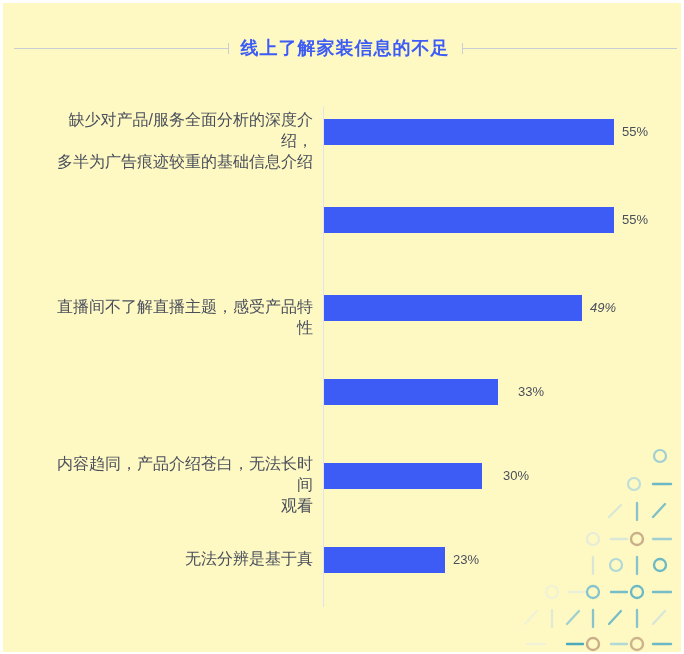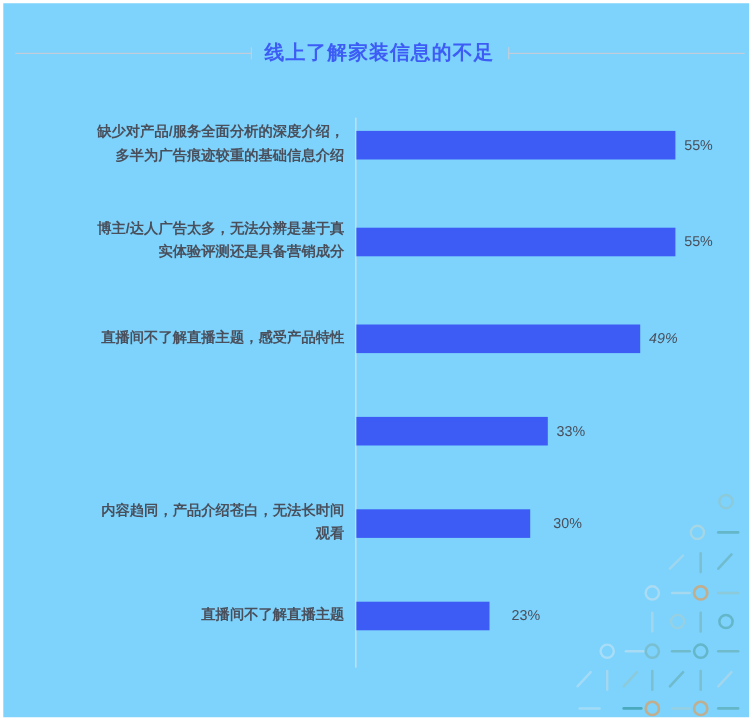--- a/index.html
+++ b/index.html
@@ -88,25 +88,24 @@
     width: 684px;
     height: 48px;
     display: block;
   }
   .cat-label {
     position: absolute;
     right: 374px;   
     top: 0;
     width: 270px;
     text-align: right;
-    font-size: 13px;
+    font-size: 16px;
     line-height: 21px;
     color: #4a4f5c;
     white-space: pre-line;
-    font-weight: bold;
   }
   .cat-label.two-line { top: 2px; }
   .cat-label.one-line { top: 13px; }
 
   .bar-track {
     position: absolute;
     left: 321px;
     top: 12px;
     height: 26px;
   }
@@ -131,21 +130,21 @@
     right: 0;
     bottom: 0;
     width: 160px;
     height: 220px;
     pointer-events: none;
   }
 </style>
 </head>
 <body>
 
-<div id="chart-root" style="background: #7dd3fc;">
+<div id="chart-root" style="background: #fef9c3;">
 
   <div id="title-row">
     <div class="title-rule left long">
       <span class="tick"></span>
     </div>
     <div id="chart-title" style="color: rgb(61, 92, 245);">线上了解家装信息的不足</div>
     <div class="title-rule right long">
       <span class="tick"></span>
     </div>
   </div>
@@ -156,58 +155,56 @@
     <div class="bar-row" style="top:0px;">
       <div class="cat-label two-line">缺少对产品/服务全面分析的深度介绍，
 多半为广告痕迹较重的基础信息介绍</div>
       <div class="bar-track">
         <div class="bar-fill" style="width: 290px; background: rgb(61, 92, 245);"></div>
       </div>
       <div class="bar-value" style="left:619px;">55%</div>
     </div>
 
     <div class="bar-row" style="top:88px;">
-      <div class="cat-label two-line">博主/达人广告太多，无法分辨是基于真
-实体验评测还是具备营销成分</div>
       <div class="bar-track">
         <div class="bar-fill" style="width: 290px; background: rgb(61, 92, 245);"></div>
       </div>
       <div class="bar-value" style="left:619px;">55%</div>
     </div>
 
     <div class="bar-row" style="top:176px;">
       <div class="cat-label one-line">直播间不了解直播主题，感受产品特性</div>
       <div class="bar-track">
         <div class="bar-fill" style="width: 258px; background: rgb(61, 92, 245);"></div>
       </div>
       <div class="bar-value" style="left:587px;font-style:italic;">49%</div>
     </div>
 
     <div class="bar-row" style="top:260px;">
       <div class="bar-track">
         <div class="bar-fill" style="width: 174px; background: rgb(61, 92, 245);"></div>
       </div>
-      <div class="bar-value" style="left:503px;">33%</div>
+      <div class="bar-value" style="left:515px;">33%</div>
     </div>
 
     <div class="bar-row" style="top:344px;">
       <div class="cat-label two-line">内容趋同，产品介绍苍白，无法长时间
 观看</div>
       <div class="bar-track">
         <div class="bar-fill" style="width: 158px; background: rgb(61, 92, 245);"></div>
       </div>
       <div class="bar-value" style="left:500px;">30%</div>
     </div>
 
     <div class="bar-row" style="top:428px;">
-      <div class="cat-label one-line">直播间不了解直播主题</div>
+      <div class="cat-label one-line">无法分辨是基于真</div>
       <div class="bar-track">
         <div class="bar-fill" style="width: 121px; background: rgb(61, 92, 245);"></div>
       </div>
-      <div class="bar-value" style="left:462px;">23%</div>
+      <div class="bar-value" style="left:450px;">23%</div>
     </div>
   </div>
 
   <svg id="decor" viewBox="0 0 160 220" xmlns="http://www.w3.org/2000/svg">
     <g fill="none" stroke-linecap="round">
 
       <circle cx="139" cy="24" r="6" stroke="#8ec8d4" stroke-width="2.2" opacity="0.85"></circle>
 
       <circle cx="113" cy="52" r="6" stroke="#aed7e0" stroke-width="2.2" opacity="0.8"></circle>
       <line x1="132" y1="52" x2="150" y2="52" stroke="#63b4c6" stroke-width="2.4" opacity="0.95"></line>

